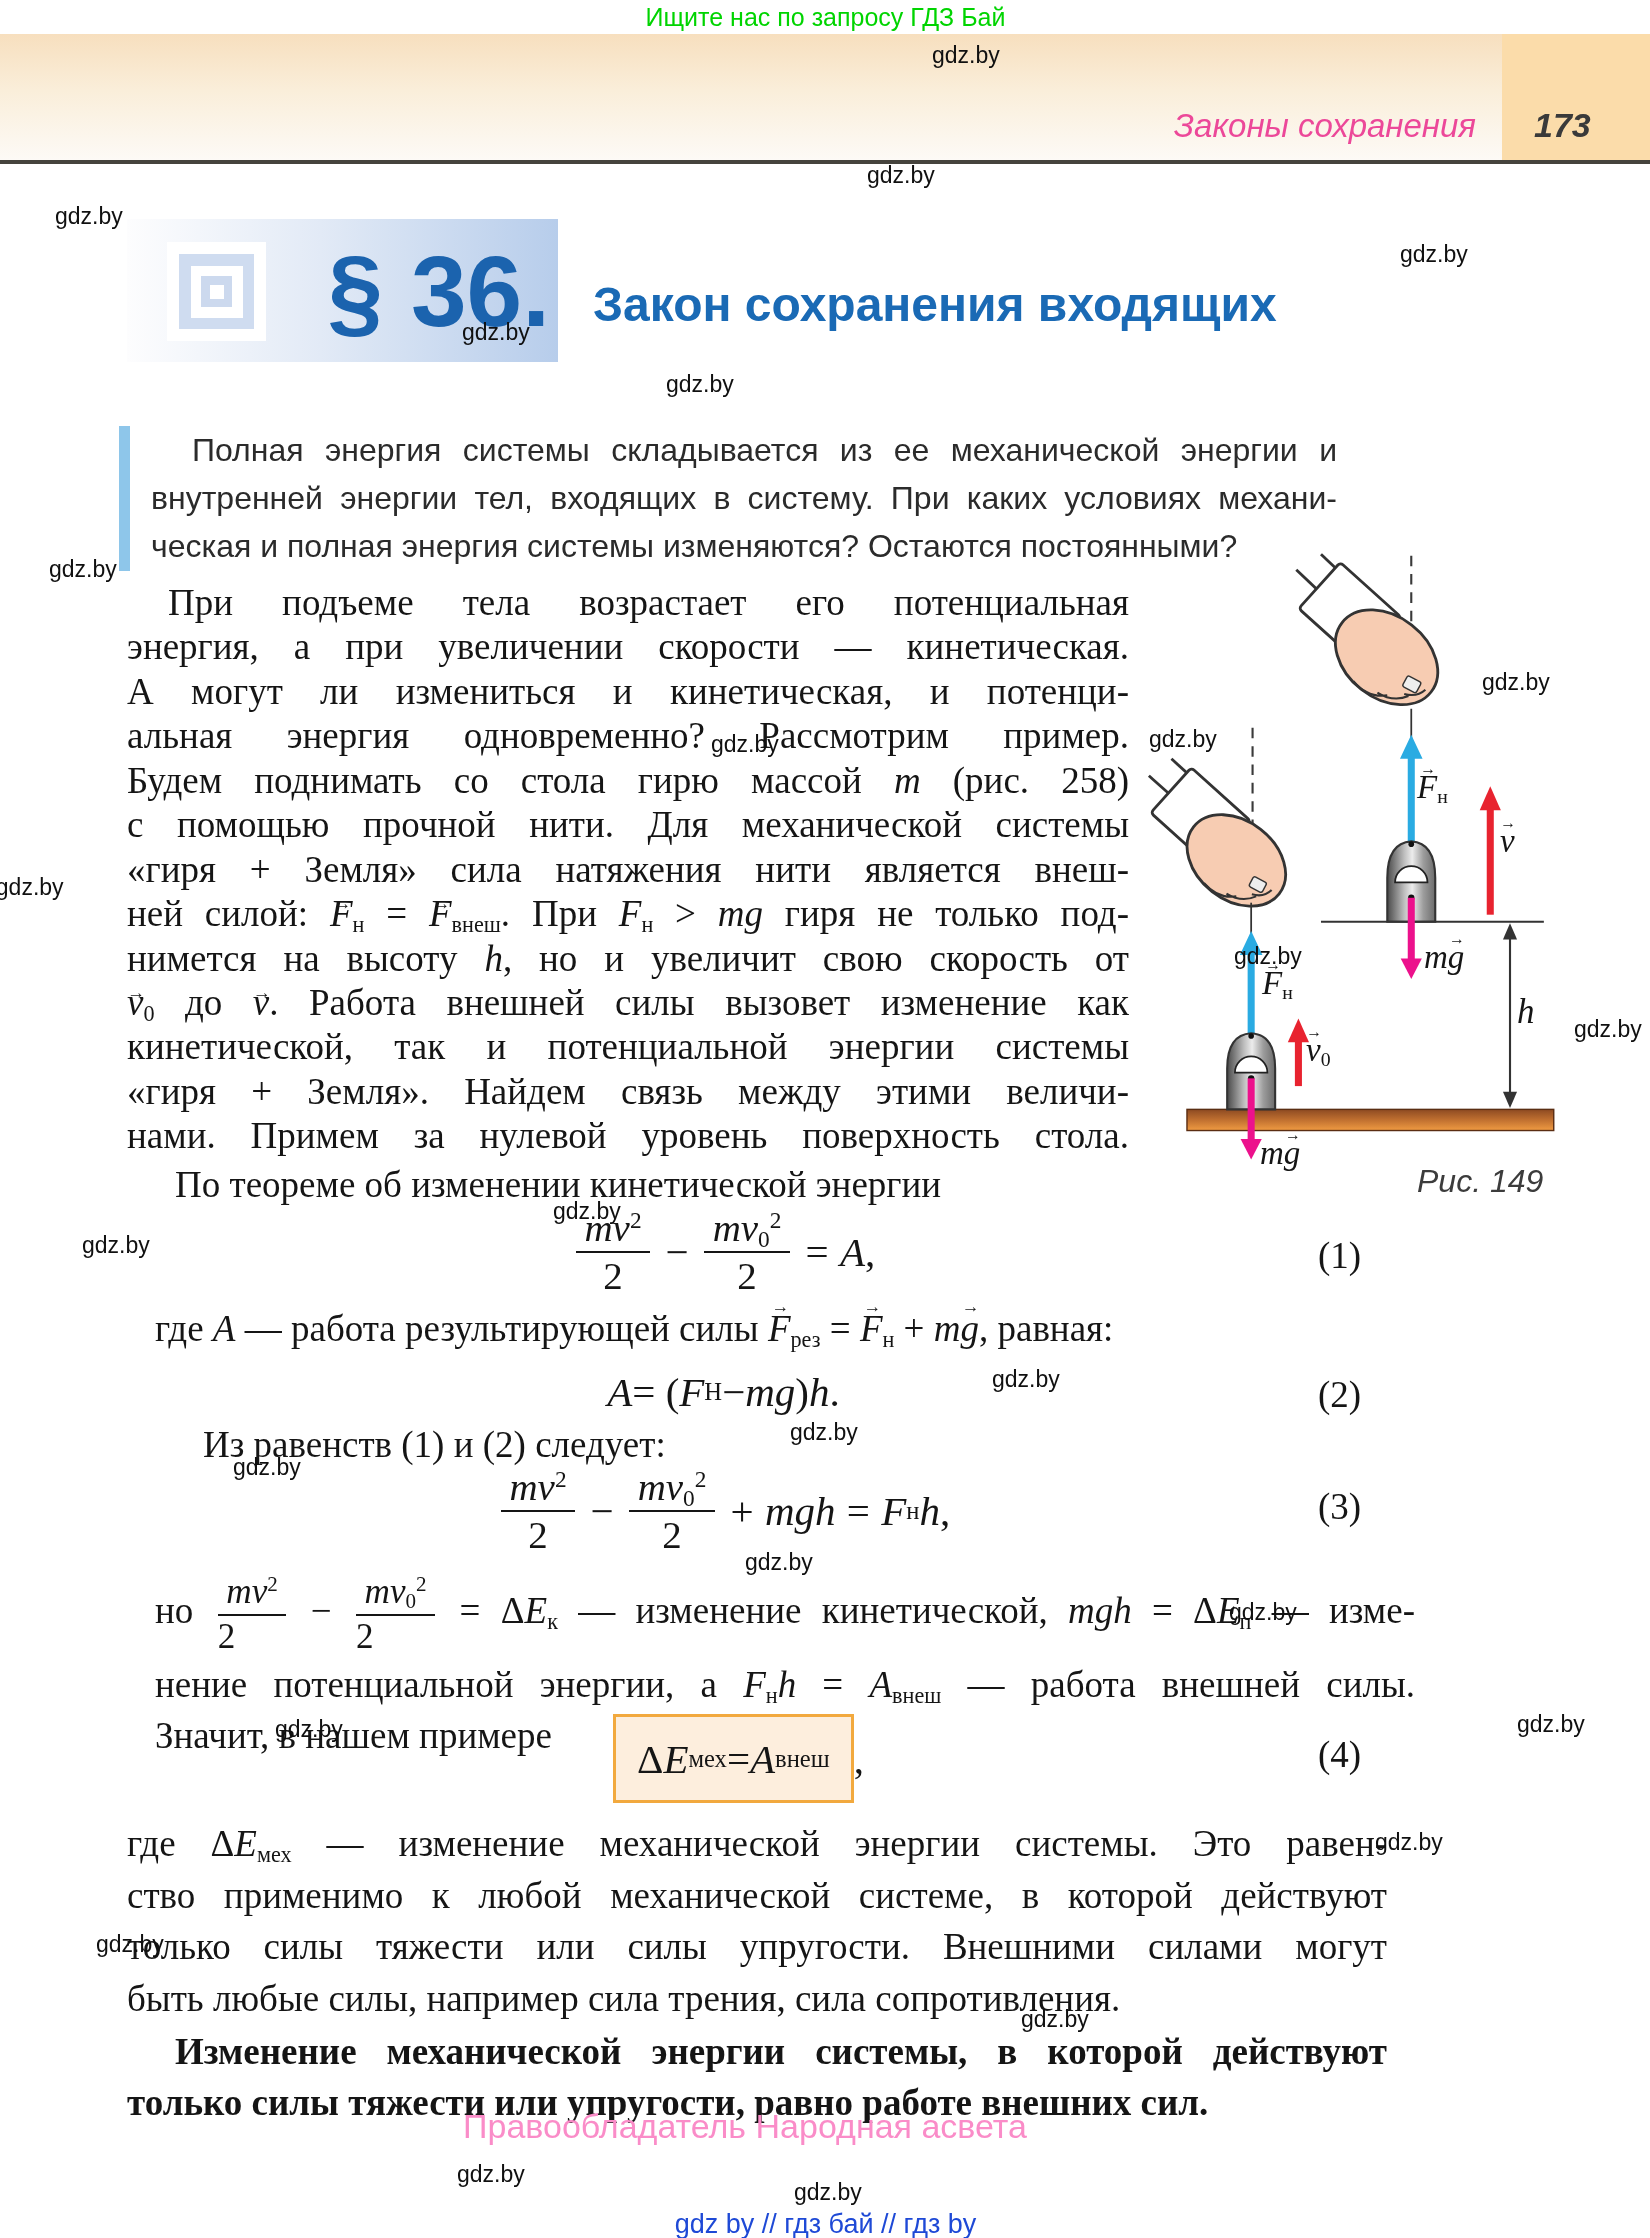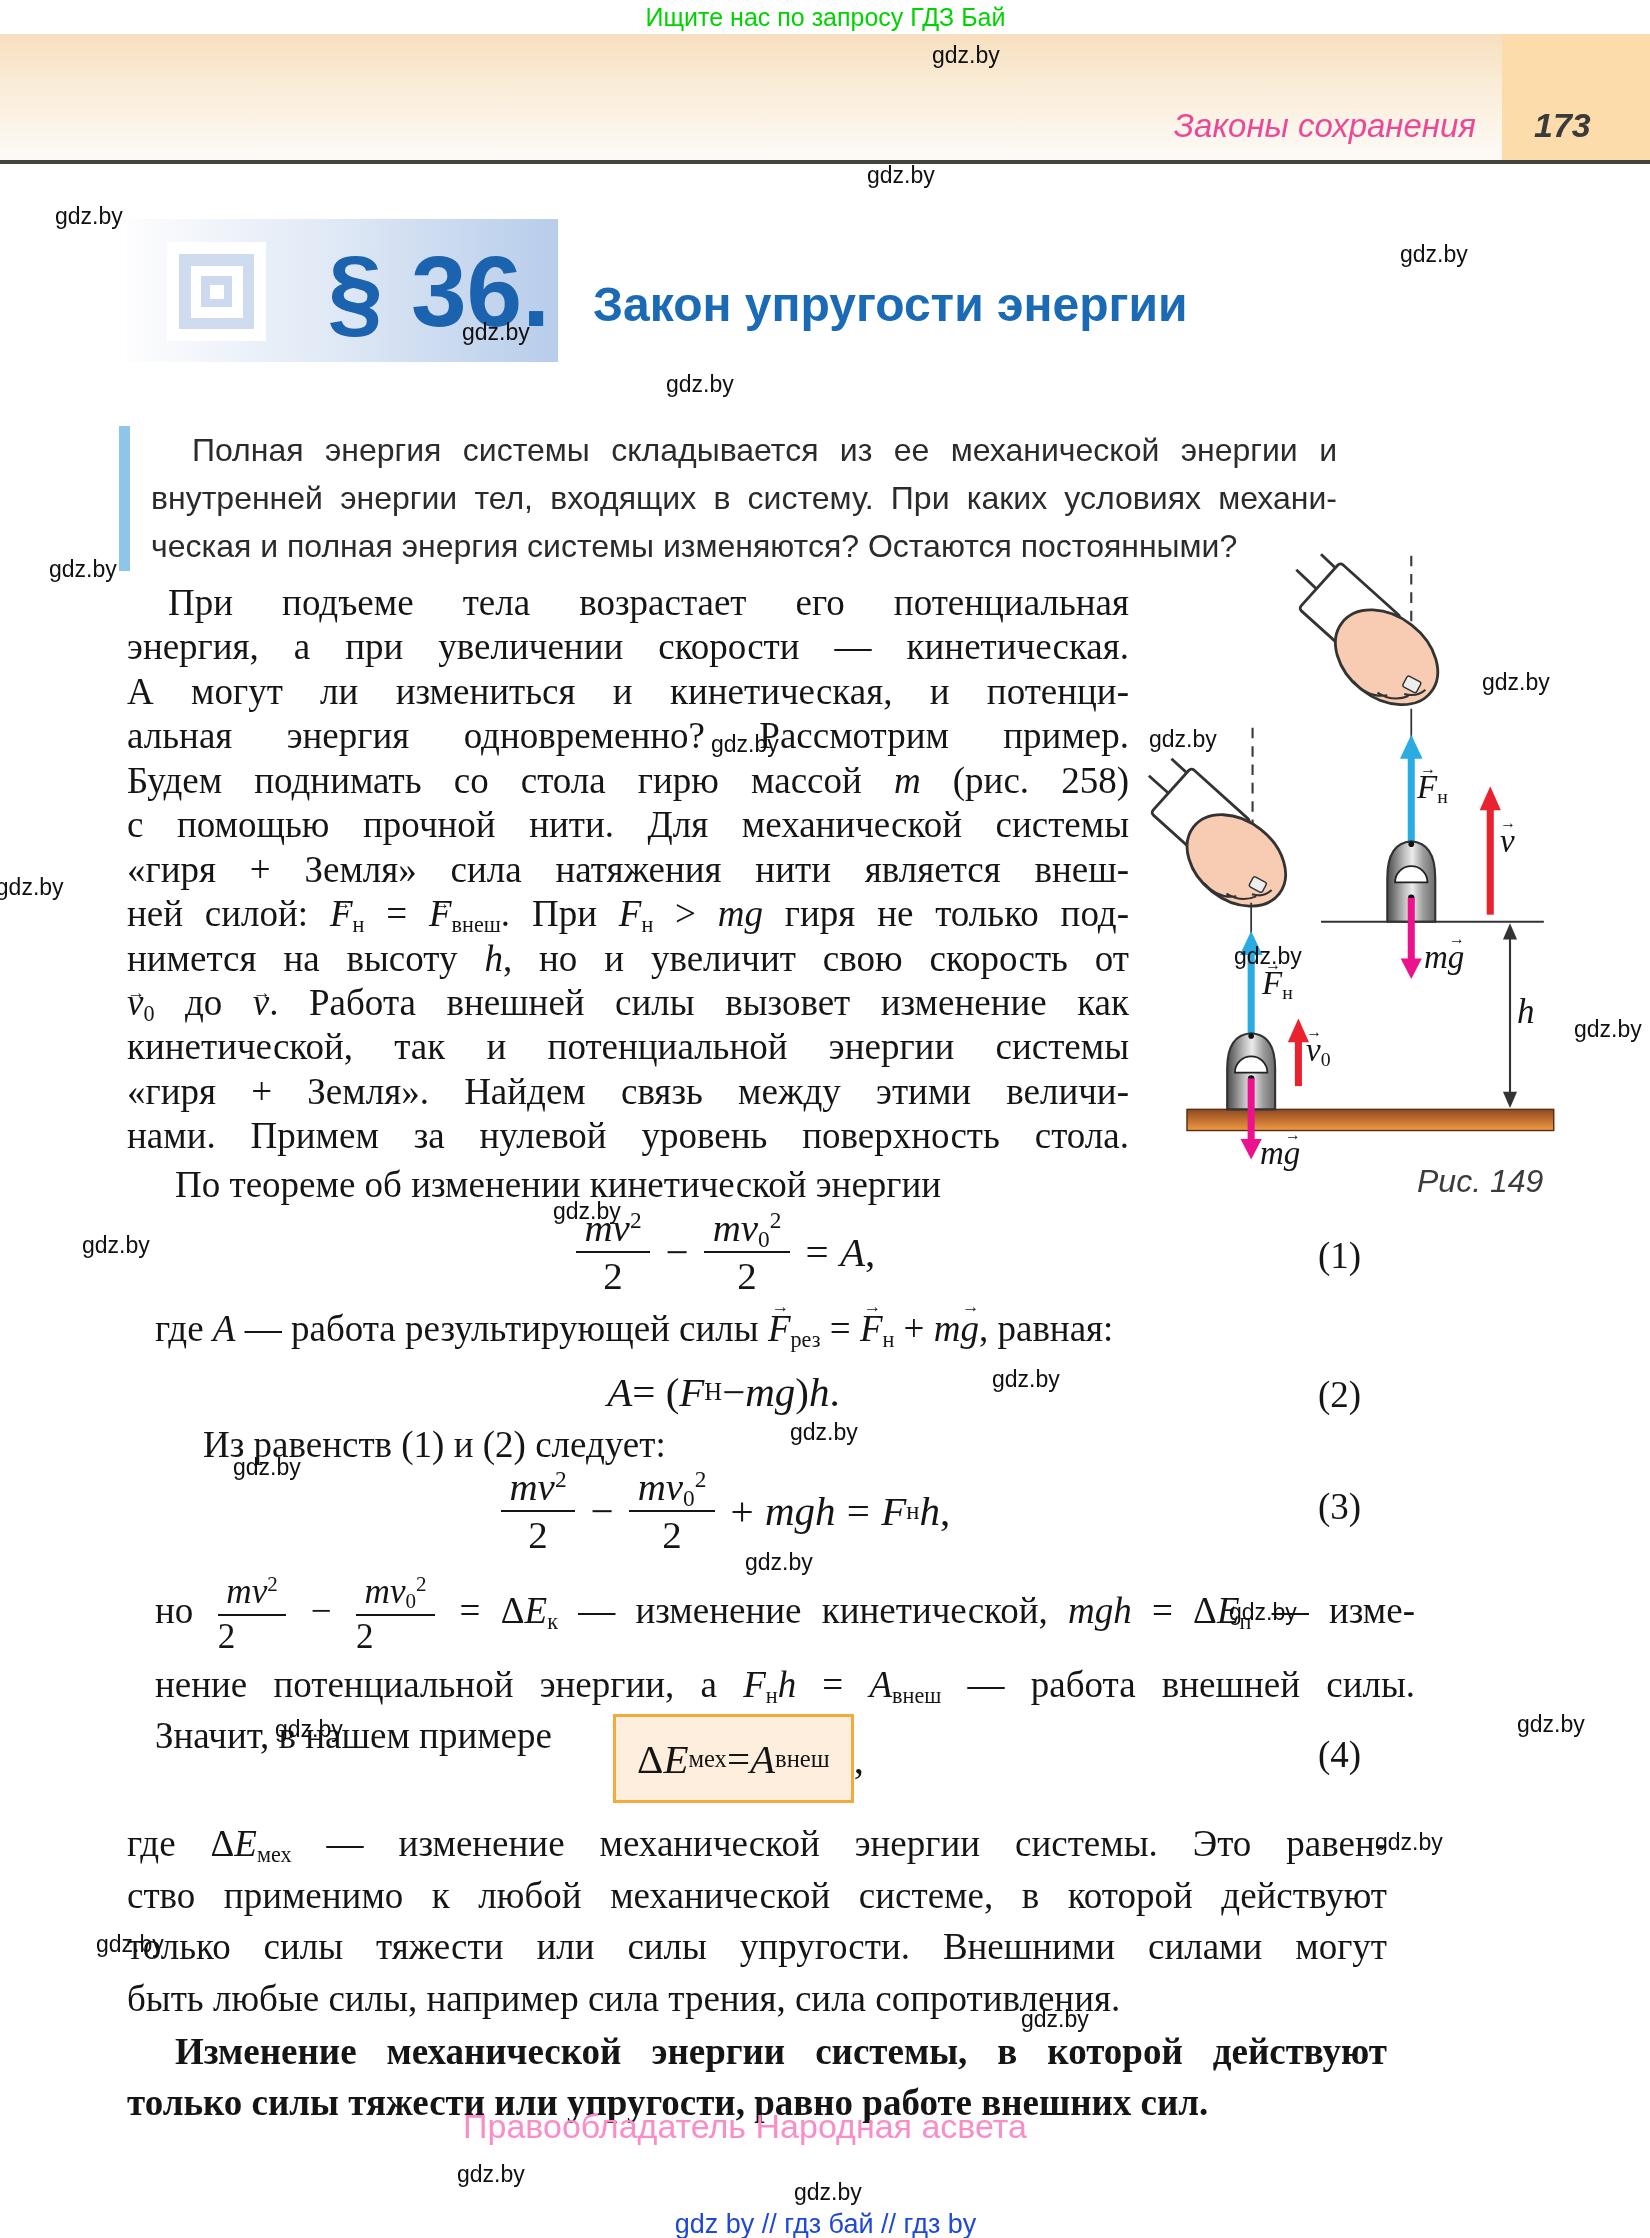--- a/index.html
+++ b/index.html
@@ -86,21 +86,21 @@
       <div class="sq2 sq">
           <div class="sq3 sq">
             <div class="sq4 sq">
               <div class="sq5"></div>
             </div>
           </div>
         </div>
     </div>
     <div class="secnum">§ 36.</div>
   </div>
-  <div class="sectitle">Закон упругости энергии</div>
+  <div class="sectitle">Закон сохранения входящих</div>
 
   <div class="introbar"></div>
   <div class="intro-line jl ind" style="top:428px">Полная энергия системы складывается из ее механической энергии и</div>
   <div class="intro-line jl" style="top:476px">внутренней энергии тел, входящих в систему. При каких условиях механи-</div>
   <div class="intro-line" style="top:524px">ческая и полная энергия системы изменяются? Остаются постоянными?</div>
 
   <div class="bline jl ind" style="top:581px">При подъеме тела возрастает его потенциальная</div>
   <div class="bline jl" style="top:625px">энергия, а при увеличении скорости — кинетическая.</div>
   <div class="bline jl" style="top:670px">А могут ли измениться и кинетическая, и потенци-</div>
   <div class="bline jl" style="top:714px">альная энергия одновременно? Рассмотрим пример.</div>

